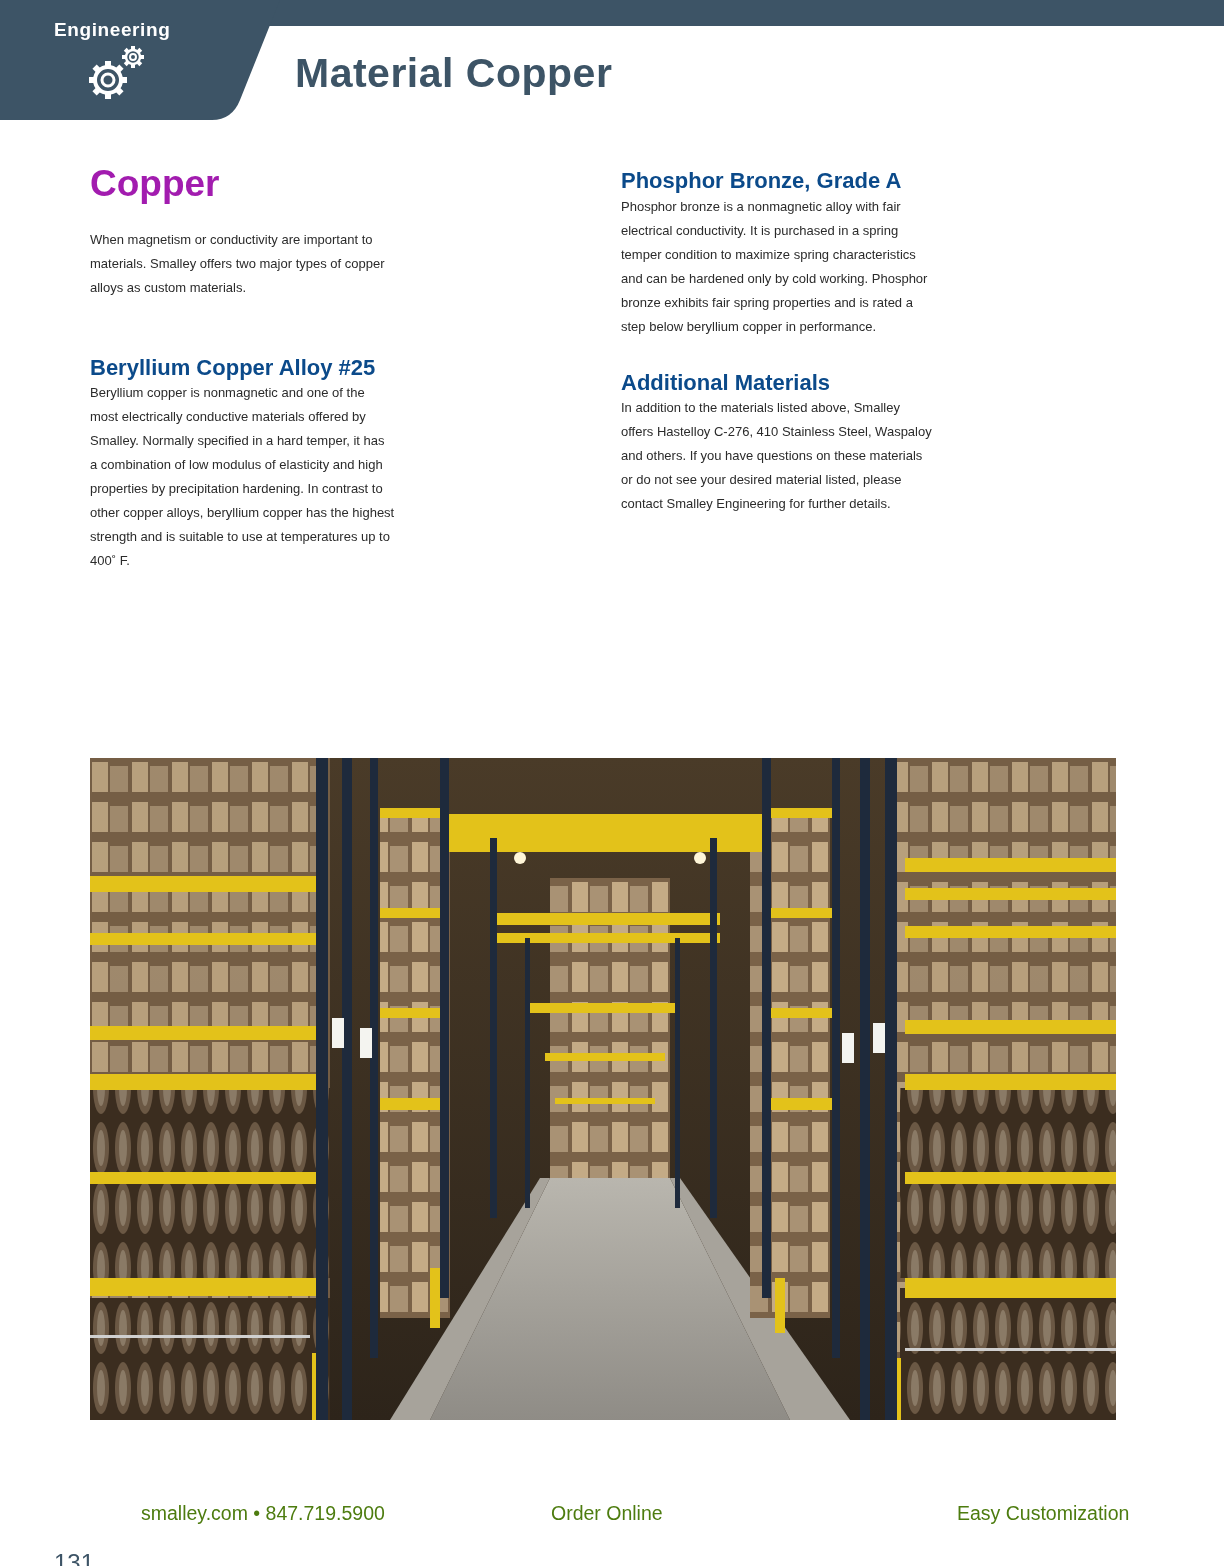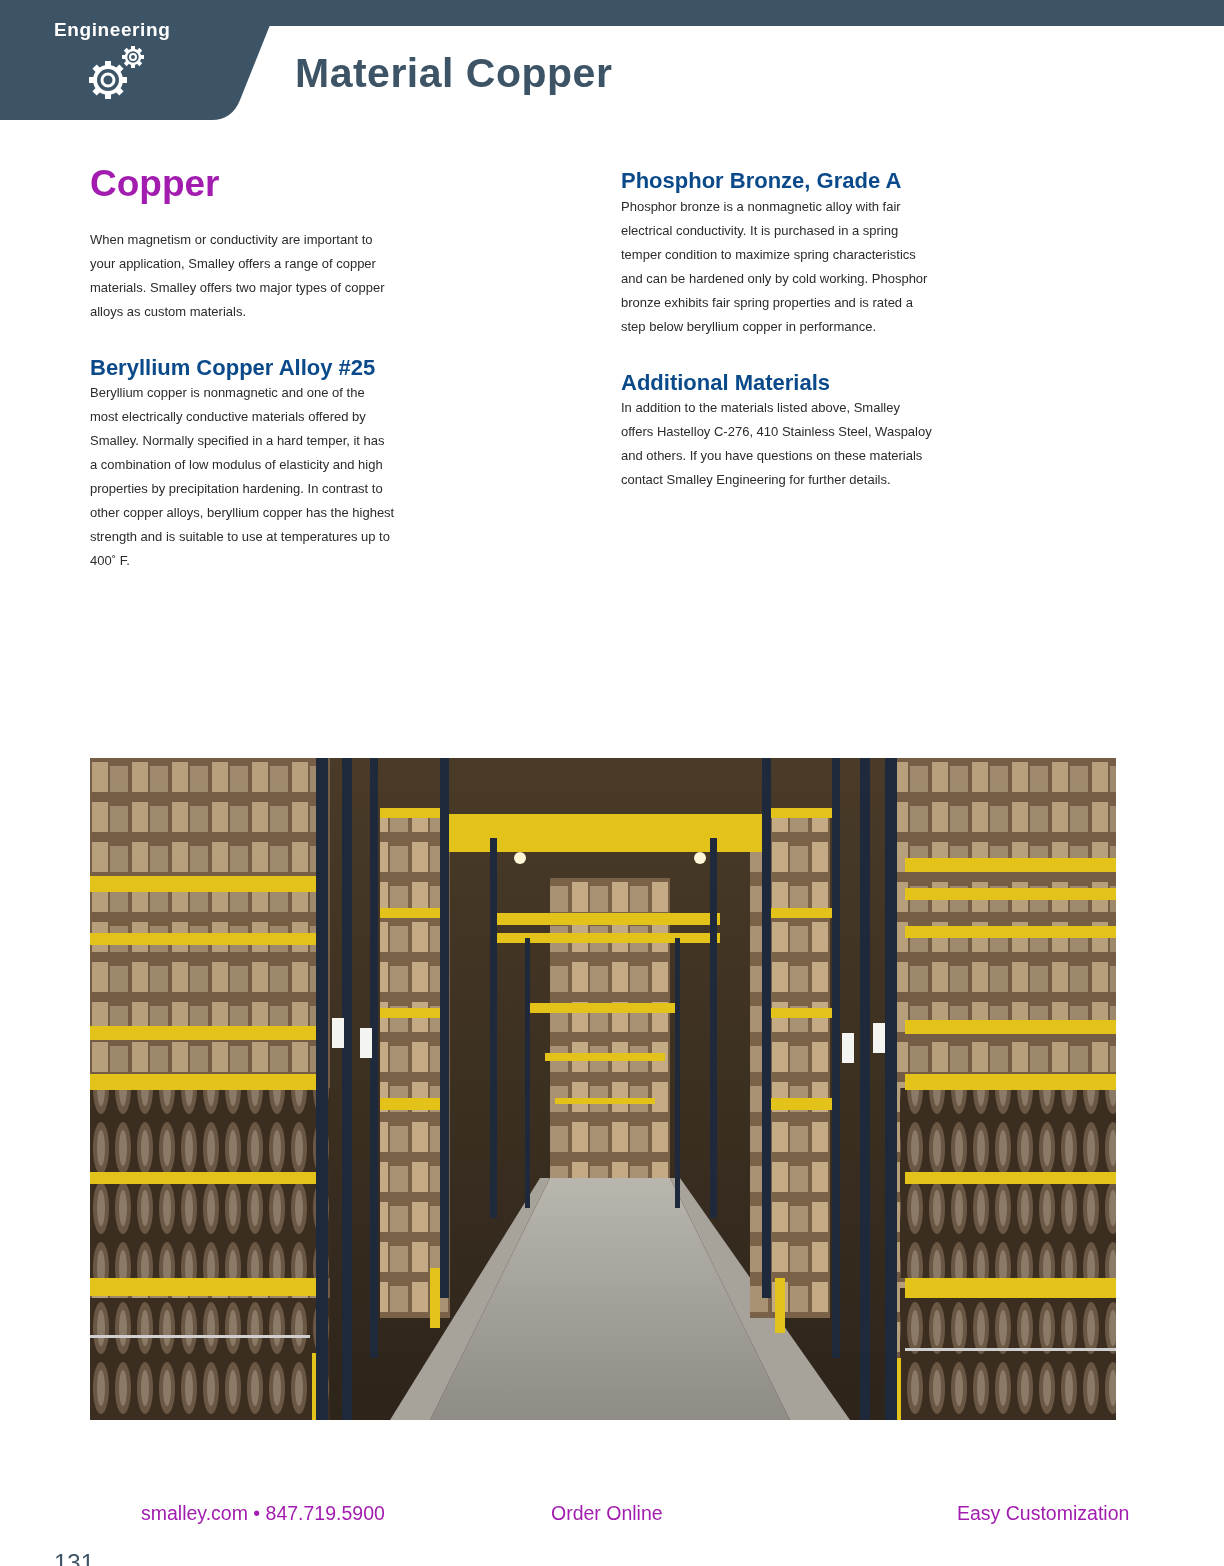--- a/index.html
+++ b/index.html
@@ -18,21 +18,21 @@
   .subhead { font-size: 22px; font-weight: 700; color: #0b4a8a; line-height: 26px; white-space: nowrap; }
   .body-text { font-size: 13px; line-height: 24px; color: #2b2b2b; }
   .body-text .ln { display: block; white-space: nowrap; }
 
   .blk { position: absolute; }
 
   
   .photo { position: absolute; left: 90px; top: 758px; width: 1026px; height: 662px; overflow: hidden; background: #3a2c1c; }
 
   
-  .footer-item { position: absolute; top: 1502px; font-size: 19.5px; color: #a21caf; white-space: nowrap; }
+  .footer-item { position: absolute; top: 1502px; font-size: 19.5px; color: #4d7c0f; white-space: nowrap; }
   .page-num { left: 54px; color: #3d5466; font-size: 24px; top: 1505px; margin-top: 44px; }
 </style>
 </head>
 <body>
 
 <div class="top-band"></div>
 <div class="header-tab">
   <svg width="280" height="120" viewBox="0 0 280 120">
     <path d="M0 0 H280 L240 100 Q232 120 212 120 H0 Z" fill="#3d5466"></path>
   </svg>
@@ -69,21 +69,20 @@
       <rect x="7" y="-2" width="4" height="4" transform="rotate(45)"></rect>
     </g>
   </g>
 </svg>
 <h1 class="page-title">Material Copper</h1>
 
 <h2 class="main-heading">Copper</h2>
 
 <div class="blk body-text" style="left:90px; top:228px;">
   <span class="ln">When magnetism or conductivity are important to</span>
-  <span class="ln">your application, Smalley offers a range of copper</span>
   <span class="ln">materials. Smalley offers two major types of copper</span>
   <span class="ln">alloys as custom materials.</span>
 </div>
 
 <div class="blk subhead" style="left:90px; top:355px;">Beryllium Copper Alloy #25</div>
 <div class="blk body-text" style="left:90px; top:381px;">
   <span class="ln">Beryllium copper is nonmagnetic and one of the</span>
   <span class="ln">most electrically conductive materials offered by</span>
   <span class="ln">Smalley. Normally specified in a hard temper, it has</span>
   <span class="ln">a combination of low modulus of elasticity and high</span>
@@ -101,20 +100,21 @@
   <span class="ln">and can be hardened only by cold working. Phosphor</span>
   <span class="ln">bronze exhibits fair spring properties and is rated a</span>
   <span class="ln">step below beryllium copper in performance.</span>
 </div>
 
 <div class="blk subhead" style="left:621px; top:370px;">Additional Materials</div>
 <div class="blk body-text" style="left:621px; top:396px;">
   <span class="ln">In addition to the materials listed above, Smalley</span>
   <span class="ln">offers Hastelloy C-276, 410 Stainless Steel, Waspaloy</span>
   <span class="ln">and others. If you have questions on these materials</span>
+  <span class="ln">or do not see your desired material listed, please</span>
   <span class="ln">contact Smalley Engineering for further details.</span>
 </div>
 
 <div class="photo">
   <svg width="1026" height="662" viewBox="0 0 1026 662">
     <defs>
       <linearGradient id="floor" x1="0" y1="0" x2="0" y2="1">
         <stop offset="0" stop-color="#b9b6ae"></stop>
         <stop offset="1" stop-color="#8f8c86"></stop>
       </linearGradient>

